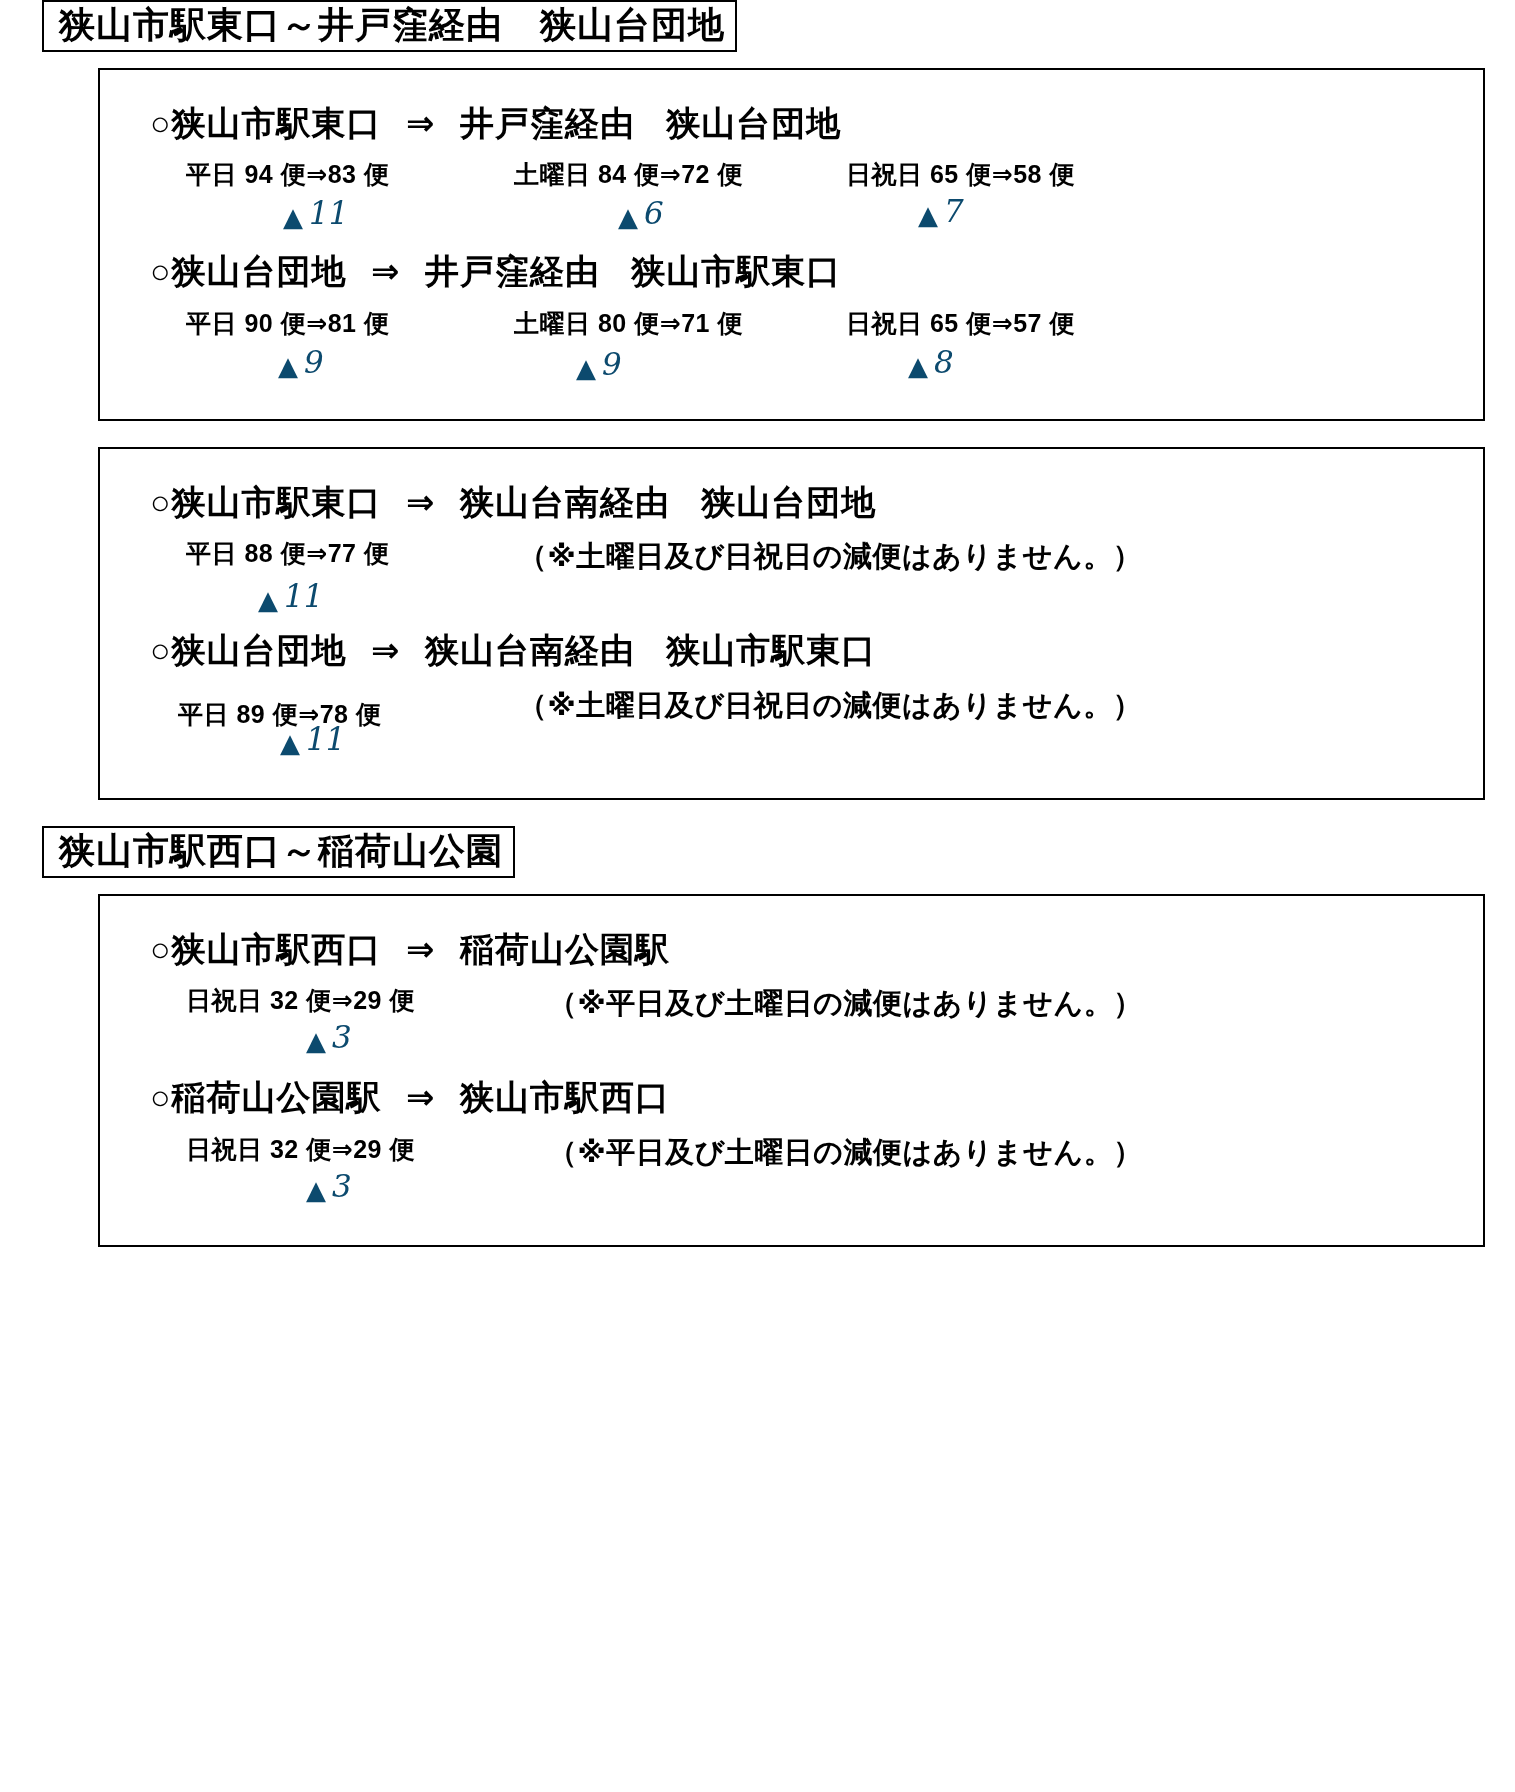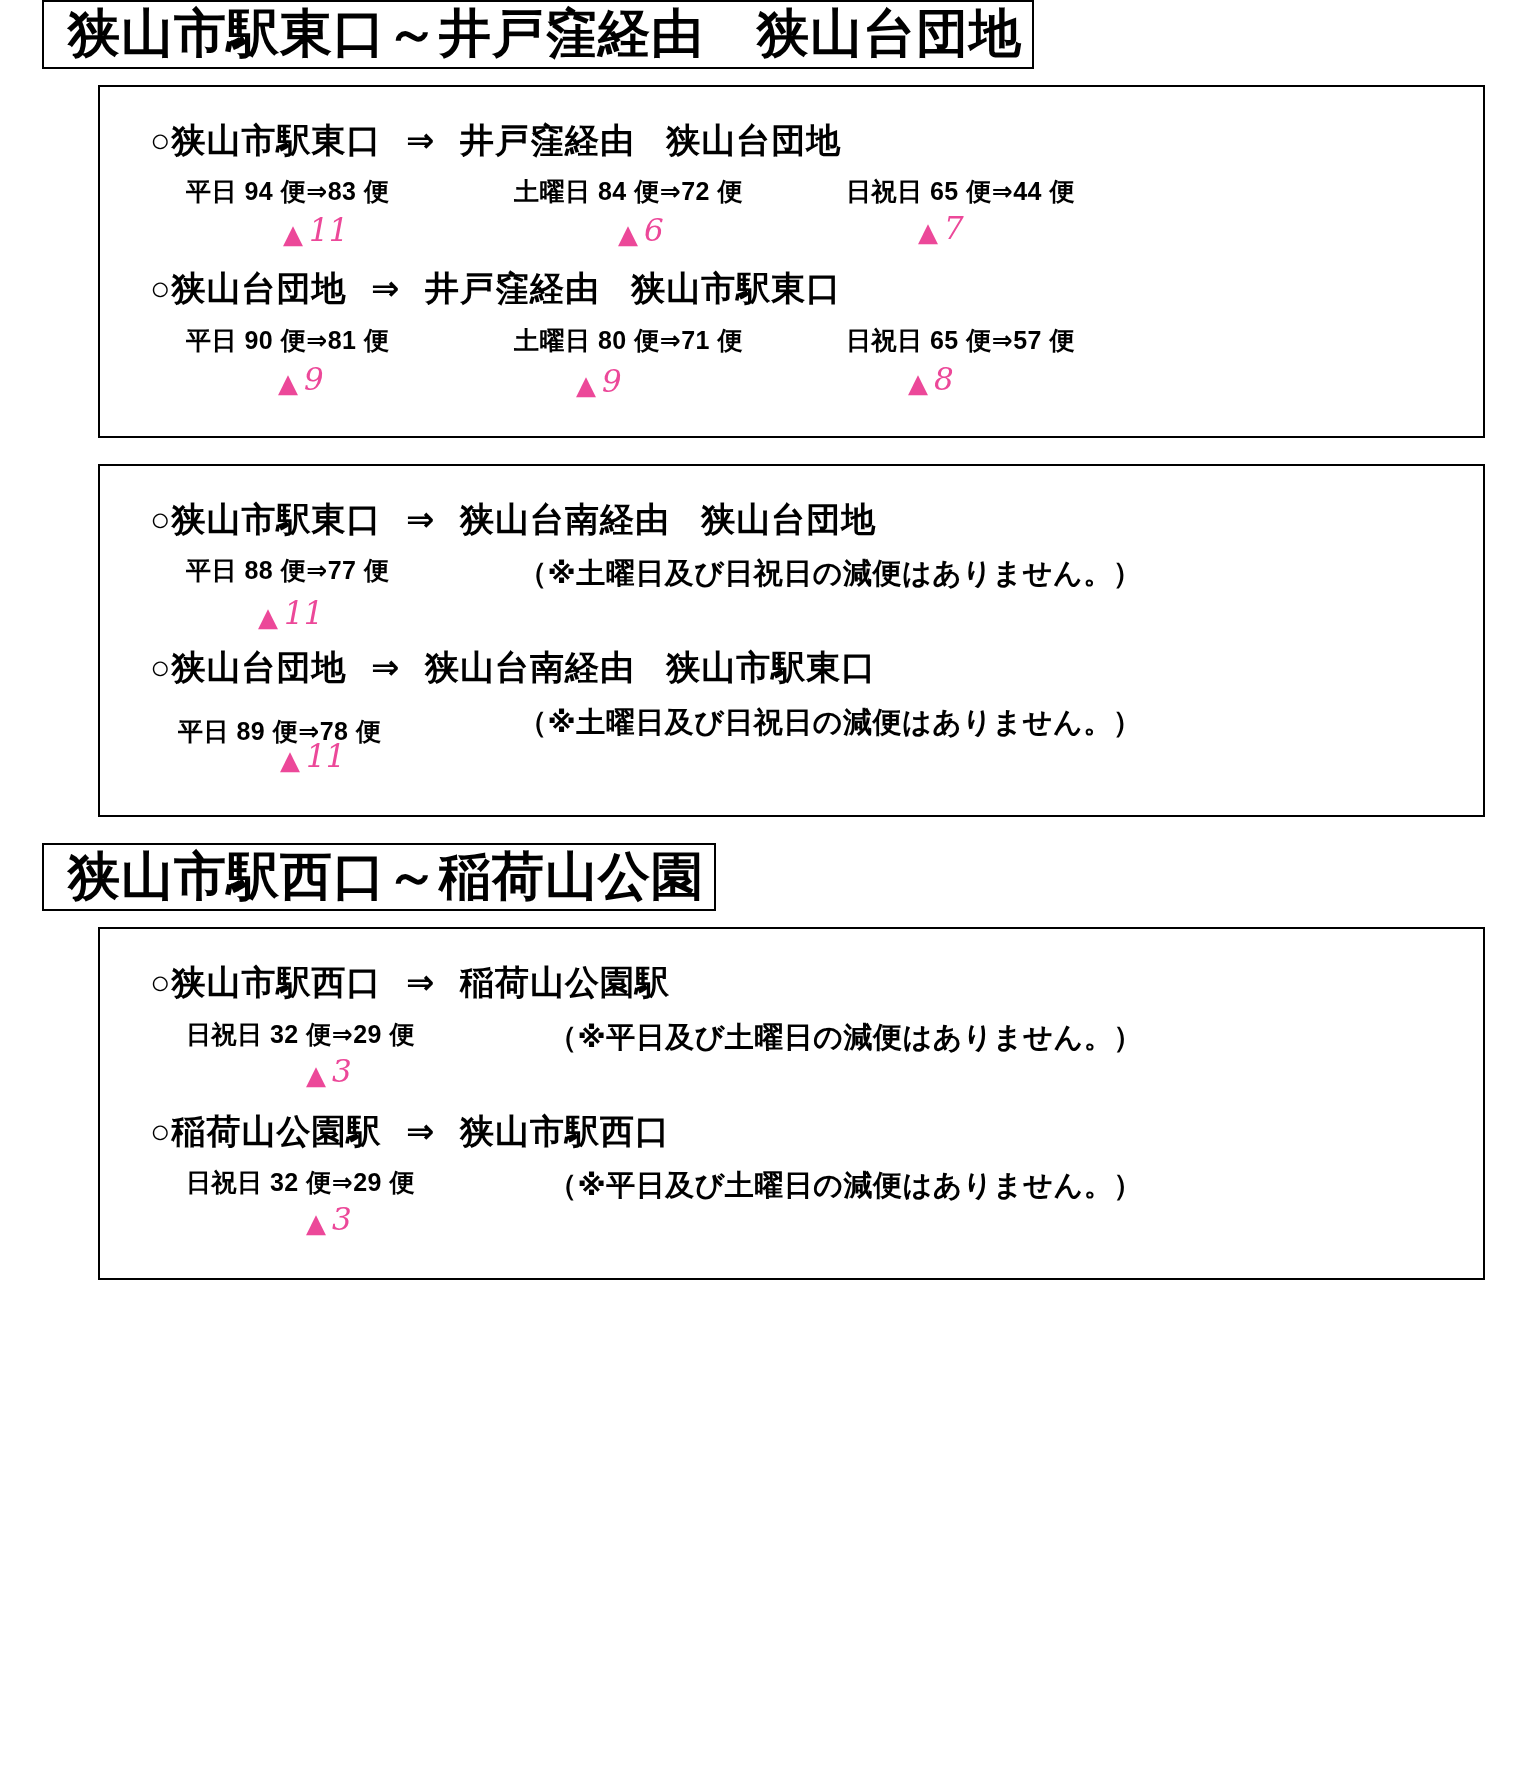--- a/index.html
+++ b/index.html
@@ -21,23 +21,23 @@
     box-sizing: border-box;
   }
   .section {
     position: relative;
     margin: 0 0 26px 0;
   }
   
   .section-heading {
     display: inline-block;
     border: 2px solid #000;
-    padding: 4px 10px 6px 24px;
+    padding: 4px 10px 6px 15px;
     margin-left: 42px;
-    font-size: 52px;
+    font-size: 36px;
     font-weight: bold;
     letter-spacing: 1px;
     line-height: 1.05;
     white-space: nowrap;
   }
   .panel {
     border: 2px solid #000;
     margin: 16px 30px 0 98px;
     padding: 26px 20px 26px 28px;
     box-sizing: border-box;
@@ -74,21 +74,21 @@
     position: absolute;
     top: 0;
     font-size: 29px;
     font-weight: bold;
     white-space: nowrap;
     letter-spacing: 0.5px;
   }
   
   .annot {
     position: absolute;
-    color: #ec4899;
+    color: #0c4a6e;
     font-family: "DejaVu Sans", sans-serif;
     font-size: 30px;
     white-space: nowrap;
     line-height: 1;
   }
   .annot .tri {
     font-size: 26px;
     vertical-align: -2px;
     letter-spacing: 2px;
   }
@@ -119,21 +119,21 @@
         <div class="count-item" style="left:58px;">平日 94 便⇒83 便</div>
         <div class="annot" style="left:155px; top:40px;">
           <span class="tri">▲</span><span class="num">11</span>
         </div>
 
         <div class="count-item" style="left:386px;">土曜日 84 便⇒72 便</div>
         <div class="annot" style="left:490px; top:40px;">
           <span class="tri">▲</span><span class="num">6</span>
         </div>
 
-        <div class="count-item" style="left:718px;">日祝日 65 便⇒44 便</div>
+        <div class="count-item" style="left:718px;">日祝日 65 便⇒58 便</div>
         <div class="annot" style="left:790px; top:38px;">
           <span class="tri">▲</span><span class="num">7</span>
         </div>
       </div>
 
       <div class="route-line">
         <span class="circle">○</span><span>狭山台団地</span>
         <span class="arrow">⇒</span>
         <span>井戸窪経由</span>
         &nbsp;&nbsp;<span>狭山市駅東口</span>

